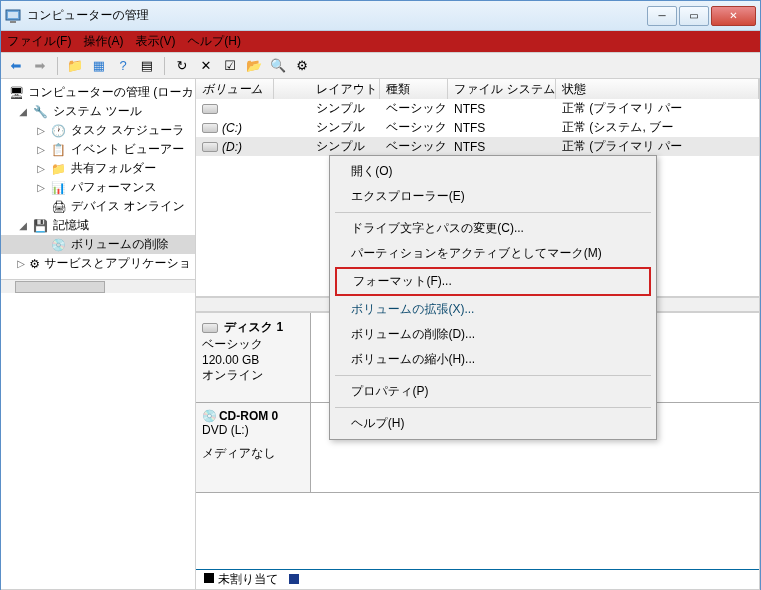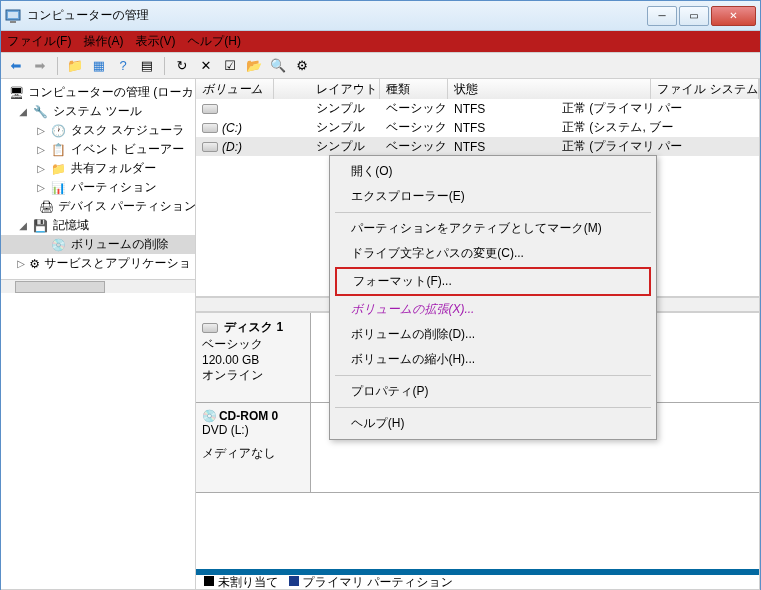--- a/index.html
+++ b/index.html
@@ -43,33 +43,33 @@
 .c0 { width: 78px; font-style: italic; } .c1 { width: 70px; margin-left: 36px; } .c2 { width: 68px; } .c3 { width: 108px; } .c4 { flex: 1; }
 
 .diskicon { width: 16px; height: 10px; background: linear-gradient(#eee,#ccc); border: 1px solid #999; border-radius: 2px; display: inline-block; vertical-align: middle; margin-right: 4px; }
 
 .lower { flex: 1; display: flex; flex-direction: column; border-top: 1px solid #d0d0d0; }
 .diskrow { display: flex; border-bottom: 1px solid #aaa; min-height: 90px; }
 .diskhdr { width: 115px; background: #f5f5f5; border-right: 1px solid #aaa; padding: 6px; }
 .diskhdr .dtitle { font-weight: bold; display: flex; align-items: center; gap: 2px; }
 .diskbody { flex: 1; padding: 6px; }
 
-.legend { height: 20px; border-top: 6px solid #0369a1; display: flex; align-items: center; padding: 0 8px; gap: 10px; }
+.legend { height: 20px; border-top: 1px solid #0369a1; display: flex; align-items: center; padding: 0 8px; gap: 10px; }
 .lbox { width: 10px; height: 10px; display: inline-block; margin-right: 4px; }
 
 .midscroll { height: 15px; background: #f0f0f0; border-top: 1px solid #d0d0d0; border-bottom: 1px solid #d0d0d0; }
 
 .actions { width: 100px; background: #fff; }
 .actions .ahdr { background: linear-gradient(#fdfdfd,#ececec); padding: 3px 8px; border-bottom: 1px solid #d0d0d0; }
 .actions .aitem { padding: 4px 8px; display: flex; justify-content: space-between; align-items: center; border-bottom: 1px solid #eee; }
 .actions .aitem.sel { background: #e8eef5; }
 
 .ctxmenu { position: absolute; left: 328px; top: 154px; width: 328px; background: #f0f0f0; border: 1px solid #9a9a9a; box-shadow: 2px 2px 6px rgba(0,0,0,0.25); padding: 3px; z-index: 100; }
 .ctxmenu .mi { padding: 4px 18px; cursor: default; white-space: nowrap; }
-.ctxmenu .mi.disabled { color: #a21caf; font-style: italic; }
+.ctxmenu .mi.disabled { color: #0c4a6e; }
 .ctxmenu .msep { height: 1px; background: #c8c8c8; margin: 3px 2px; }
 .ctxmenu .highlight-box { border: 2px solid #d02020; margin: 1px 2px; }
 .ctxmenu .highlight-box .mi { padding: 4px 16px; }
 
 .botscroll { height: 16px; background: #f0f0f0; border-top: 1px solid #d0d0d0; display: flex; }
 </style>
 </head>
 <body>
 
 <div class="window">
@@ -138,26 +138,26 @@
           <span>イベント ビューアー</span>
         </div>
       <div class="tnode d2">
           <span class="exp">▷</span>
           <span class="ticon">📁</span>
           <span>共有フォルダー</span>
         </div>
       <div class="tnode d2">
           <span class="exp">▷</span>
           <span class="ticon">📊</span>
-          <span>パーティション</span>
+          <span>パフォーマンス</span>
         </div>
       <div class="tnode d2">
           <span class="exp"></span>
           <span class="ticon">🖨</span>
-          <span>デバイス パーティション</span>
+          <span>デバイス オンライン</span>
         </div>
       <div class="tnode d1">
           <span class="exp">◢</span>
           <span class="ticon">💾</span>
           <span>記憶域</span>
         </div>
       <div class="tnode d2 selected">
           <span class="exp"></span>
           <span class="ticon">💿</span>
           <span>ボリュームの削除</span>
@@ -171,22 +171,22 @@
           <div class="thumb"></div>
         </div>
     </div>
 
     <div class="mainpanel">
       <div class="grid">
         <div class="ghd">
           <div class="gh c0">ボリューム</div>
           <div class="gh c1">レイアウト</div>
           <div class="gh c2">種類</div>
+          <div class="gh c3">ファイル システム</div>
           <div class="gh c4">状態</div>
-          <div class="gh c3">ファイル システム</div>
         </div>
         <div class="grow">
           <div class="gc c0"><span class="diskicon"></span><span></span></div>
           <div class="gc c1">シンプル</div>
           <div class="gc c2">ベーシック</div>
           <div class="gc c3">NTFS</div>
           <div class="gc c4">正常 (プライマリ パー</div>
         </div>
         <div class="grow">
           <div class="gc c0"><span class="diskicon"></span><span>(C:)</span></div>
@@ -229,39 +229,39 @@
             <div>DVD (L:)</div>
             <div style="height:8px"></div>
             <div>メディアなし</div>
           </div>
           <div class="diskbody"></div>
         </div>
       </div>
 
       <div class="legend">
         <span><span class="lbox" style="background:#000"></span><span>未割り当て</span></span>
-        <span><span class="lbox" style="background:#1a3a8a"></span><span>プライマリ パーティション</span></span>
+        <span><span class="lbox" style="background:#1a3a8a"></span></span>
       </div>
     </div>
 
 
   </div>
 
   <div class="botscroll">
     
     
     
   </div>
 
   <div class="ctxmenu">
     <div class="mi">開く(O)</div>
     <div class="mi">エクスプローラー(E)</div>
     <div class="msep"></div>
+    <div class="mi">ドライブ文字とパスの変更(C)...</div>
     <div class="mi">パーティションをアクティブとしてマーク(M)</div>
-    <div class="mi">ドライブ文字とパスの変更(C)...</div>
     <div class="highlight-box">
       <div class="mi">フォーマット(F)...</div>
     </div>
     <div class="mi disabled">ボリュームの拡張(X)...</div>
     <div class="mi">ボリュームの削除(D)...</div>
     <div class="mi">ボリュームの縮小(H)...</div>
     <div class="msep"></div>
     <div class="mi">プロパティ(P)</div>
     <div class="msep"></div>
     <div class="mi">ヘルプ(H)</div>

